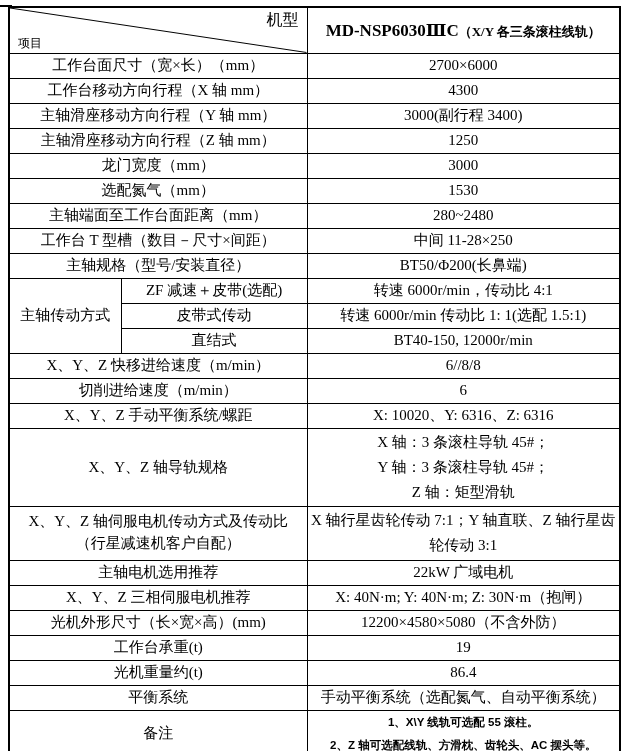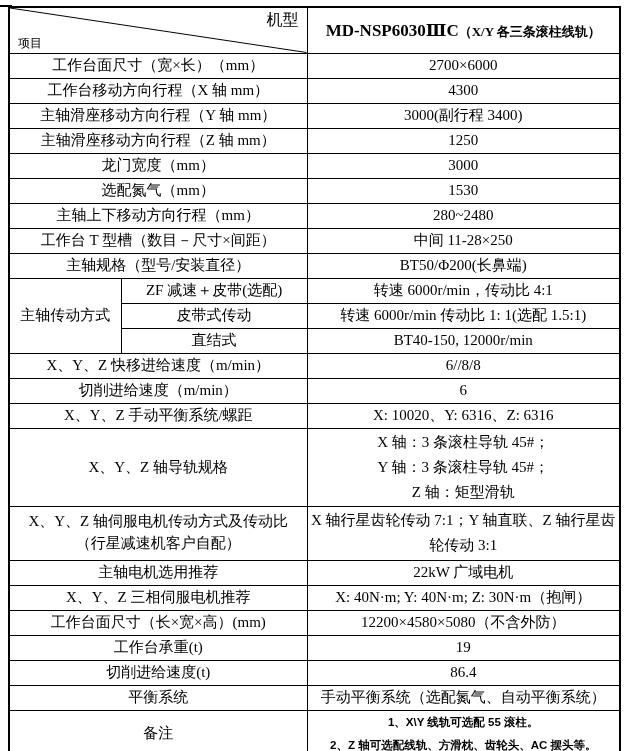--- a/index.html
+++ b/index.html
@@ -90,21 +90,21 @@
   </tr>
   <tr class="r">
     <td colspan="2">龙门宽度（mm）</td>
     <td>3000</td>
   </tr>
   <tr class="r">
     <td colspan="2">选配氮气（mm）</td>
     <td>1530</td>
   </tr>
   <tr class="r">
-    <td colspan="2">主轴上下移动方向行程（mm）</td>
+    <td colspan="2">主轴端面至工作台面距离（mm）</td>
     <td>280~2480</td>
   </tr>
   <tr class="r">
     <td colspan="2">工作台 T 型槽（数目－尺寸×间距）</td>
     <td>中间 11-28×250</td>
   </tr>
   <tr class="r">
     <td colspan="2">主轴规格（型号/安装直径）</td>
     <td>BT50/Φ200(长鼻端)</td>
   </tr>
@@ -155,29 +155,29 @@
 
   <tr class="r">
     <td colspan="2">主轴电机选用推荐</td>
     <td>22kW 广域电机</td>
   </tr>
   <tr class="r">
     <td colspan="2">X、Y、Z 三相伺服电机推荐</td>
     <td>X: 40N·m; Y: 40N·m; Z: 30N·m（抱闸）</td>
   </tr>
   <tr class="r">
-    <td colspan="2">工作台面尺寸（长×宽×高）(mm)</td>
+    <td colspan="2">光机外形尺寸（长×宽×高）(mm)</td>
     <td>12200×4580×5080（不含外防）</td>
   </tr>
   <tr class="r">
     <td colspan="2">工作台承重(t)</td>
     <td>19</td>
   </tr>
   <tr class="r">
-    <td colspan="2">切削进给速度(t)</td>
+    <td colspan="2">光机重量约(t)</td>
     <td>86.4</td>
   </tr>
   <tr class="r">
     <td colspan="2">平衡系统</td>
     <td>手动平衡系统（选配氮气、自动平衡系统）</td>
   </tr>
 
   <tr class="notes-row">
     <td colspan="2">备注</td>
     <td class="notes-cell">

